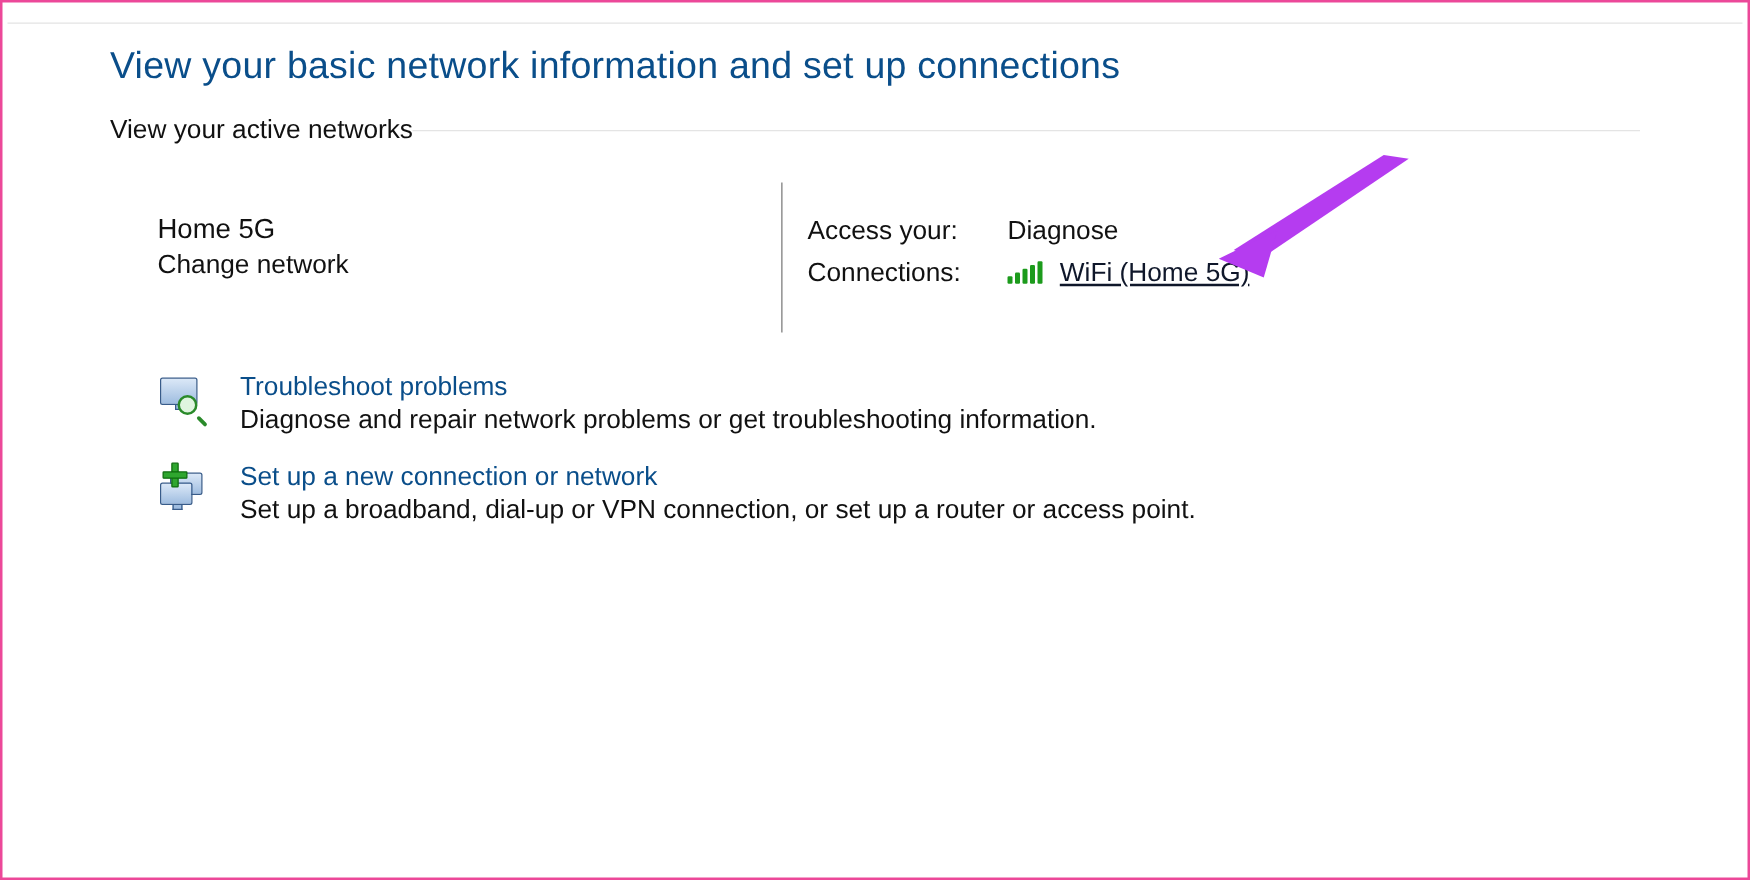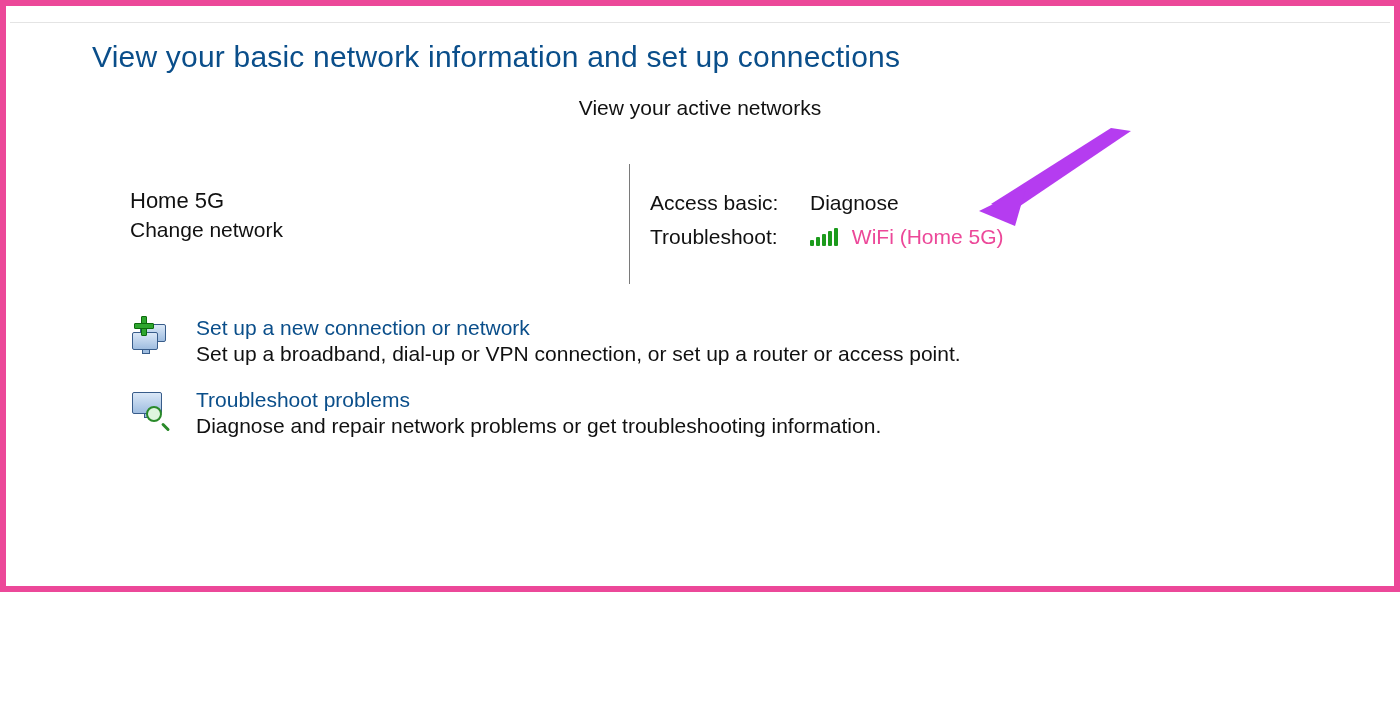--- a/index.html
+++ b/index.html
@@ -8,22 +8,22 @@
     padding: 0;
     width: 1400px;
     height: 704px;
     font-family: "Segoe UI", Arial, sans-serif;
     background: #ffffff;
     color: #111;
   }
   .frame {
     position: relative;
     width: 1400px;
-    height: 592px;
-    border: 6px solid #ec4899;
+    height: 704px;
+    border: 2px solid #ec4899;
     background: #fff;
   }
   .top-divider {
     position: absolute;
     left: 4px; right: 4px;
     top: 16px;
     height: 1px;
     background: #e4e4e4;
   }
   .content {
@@ -35,23 +35,21 @@
   .page-title {
     font-size: 30px;
     font-weight: 400;
     color: #0a4e8a;
     letter-spacing: 0.2px;
     margin: 0 0 22px 0;
   }
   .section-header {
     display: flex;
     align-items: center;
-    gap: 14px;
     margin-top: 16px;
-    flex-direction: column;
   }
   .section-header .label {
     font-size: 21px;
     color: #111;
     white-space: nowrap;
   }
   .section-header .rule {
     flex: 1;
     height: 1px;
     background: #e4e4e4;
@@ -87,22 +85,23 @@
   .net-right {
     position: absolute;
     left: 558px;
     top: 42px;
     font-size: 21px;
   }
   .kv-row { display: flex; align-items: center; height: 34px; }
   .kv-label { width: 160px; }
   .kv-value { }
   .link {
-    color: #ec4899;
+    color: #0f172a;
     cursor: pointer;
+    text-decoration: underline;
   }
   .wifi-bars {
     display: inline-flex;
     align-items: flex-end;
     gap: 2px;
     margin-right: 8px;
     height: 18px;
     vertical-align: -2px;
   }
   .wifi-bars span {
@@ -197,66 +196,66 @@
     <div class="active-networks">
       <div class="net-left">
         <p class="net-name">Home 5G</p>
         <p class="net-type">Change network</p>
       </div>
 
       <div class="vertical-sep"></div>
 
       <div class="net-right">
         <div class="kv-row">
-          <span class="kv-label">Access basic:</span>
+          <span class="kv-label">Access your:</span>
           <span class="kv-value">Diagnose</span>
         </div>
         <div class="kv-row">
-          <span class="kv-label">Troubleshoot:</span>
+          <span class="kv-label">Connections:</span>
           <span class="kv-value">
             <span class="wifi-bars">
                 <span></span>
                 <span></span>
                 <span></span>
                 <span></span>
                 <span></span>
               </span>
             <span class="link">WiFi (Home 5G)</span>
           </span>
         </div>
       </div>
     </div>
 
 
     <div class="options">
+      <div class="opt-item">
+        <div class="opt-icon">
+          <div class="ic2-mon"></div>
+          <div class="ic2-stand"></div>
+          <div class="ic2-mag"></div>
+          <div class="ic2-handle"></div>
+        </div>
+        <div class="opt-text">
+          <div class="opt-title">Troubleshoot problems</div>
+          <div class="opt-desc">Diagnose and repair network problems or get troubleshooting information.</div>
+        </div>
+      </div>
+
       <div class="opt-item">
         <div class="opt-icon">
           <div class="ic-mon-back"></div>
           <div class="ic-mon-front"></div>
           <div class="ic-mon-stand"></div>
           <div class="ic-plus"></div>
         </div>
         <div class="opt-text">
           <div class="opt-title">Set up a new connection or network</div>
           <div class="opt-desc">Set up a broadband, dial-up or VPN connection, or set up a router or access point.</div>
         </div>
       </div>
-
-      <div class="opt-item">
-        <div class="opt-icon">
-          <div class="ic2-mon"></div>
-          <div class="ic2-stand"></div>
-          <div class="ic2-mag"></div>
-          <div class="ic2-handle"></div>
-        </div>
-        <div class="opt-text">
-          <div class="opt-title">Troubleshoot problems</div>
-          <div class="opt-desc">Diagnose and repair network problems or get troubleshooting information.</div>
-        </div>
-      </div>
     </div>
 
   </div>
 
   <svg class="arrow" width="170" height="110" viewBox="0 0 170 110" style="left:965px; top:120px;">
     <defs></defs>
 
     <polygon points="160,5 140,2 20,78 40,86" fill="#b53cf0"></polygon>
 
     <polygon points="8,85 55,62 44,100" fill="#b53cf0"></polygon>

